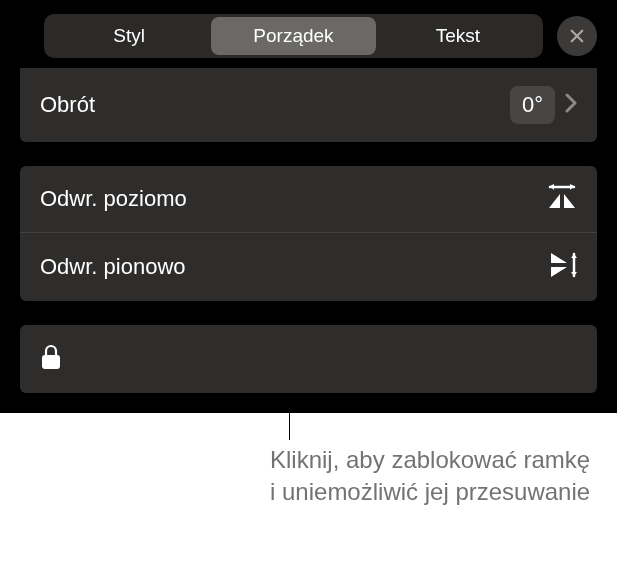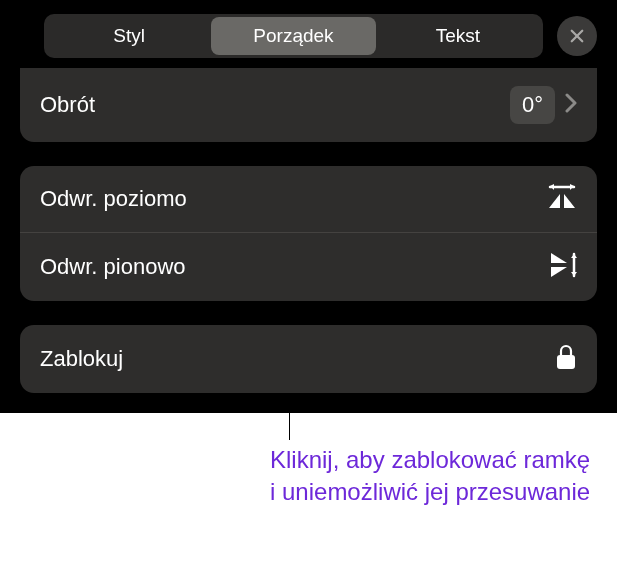--- a/index.html
+++ b/index.html
@@ -56,21 +56,21 @@
       justify-content: center;
       cursor: pointer;
     }
     .close-btn svg {
       width: 18px;
       height: 18px;
     }
     .section {
       margin: 0 20px;
       background: #2e2d2c;
-      border-radius: 14px;
+      border-radius: 6px;
       overflow: hidden;
     }
     .section.rotation {
       border-top-left-radius: 0;
       border-top-right-radius: 0;
       margin-top: 0;
     }
     .section + .section {
       margin-top: 24px;
     }
@@ -111,21 +111,21 @@
       height: 44px;
       background: #000;
     }
     .annotation-text {
       position: absolute;
       left: 270px;
       top: 444px;
       width: 330px;
       font-size: 24px;
       line-height: 1.35;
-      color: #6d28d9;
+      color: #737373;
     }
   </style>
 </head>
 <body>
 
 <div class="panel">
   <div class="header">
     <div class="tab-group">
       <div class="tab">Styl</div>
       <div class="tab active">Porządek</div>
@@ -173,21 +173,20 @@
           <polygon points="27,25 24,21 30,21"></polygon>
           <polygon points="4,2 4,12 20,12"></polygon>
           <polygon points="4,26 4,16 20,16"></polygon>
         </svg>
       </span>
     </div>
   </div>
 
   <div class="section">
     <div class="row">
-      <span class="row-label">Zablokuj</span>
       <span class="row-icon">
         <svg width="22" height="28" viewBox="0 0 22 28" fill="none" stroke="#fff" stroke-width="2.2">
           <rect x="2" y="12" width="18" height="14" rx="3" fill="#fff" stroke="none"></rect>
           <path d="M6 12 V8 a5 5 0 0 1 10 0 V12" fill="none"></path>
         </svg>
       </span>
     </div>
   </div>
 </div>
 

